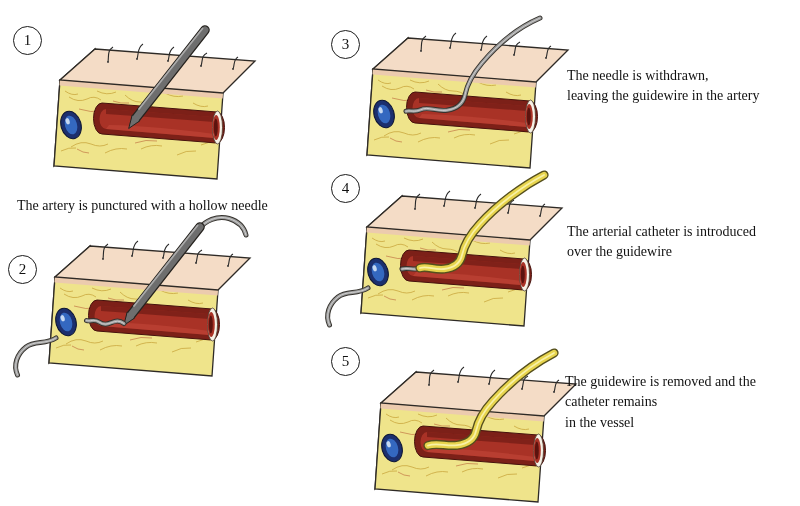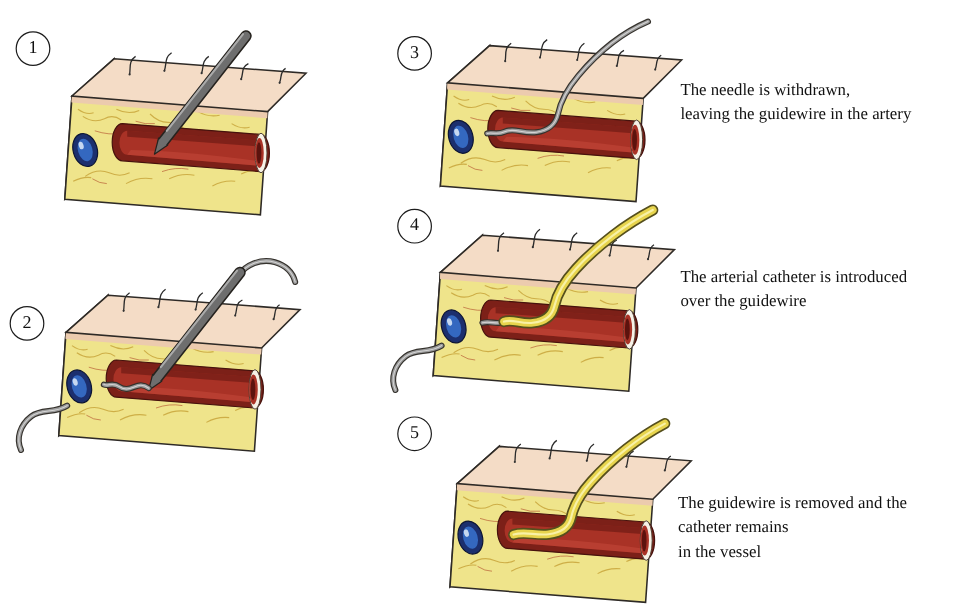--- a/index.html
+++ b/index.html
@@ -6,21 +6,21 @@
   .stage{position:relative;width:800px;height:506px;overflow:hidden;background:#fff;
          font-family:"Liberation Serif",serif;color:#111;}
   .panel{position:absolute;width:260px;height:185px;overflow:visible;}
   .badge{position:absolute;width:27px;height:27px;border:1.4px solid #1c1c1c;border-radius:50%;
          display:flex;align-items:center;justify-content:center;font-size:15px;background:#fff;z-index:5;}
   .caption{position:absolute;font-size:14px;line-height:1.45;white-space:pre-line;z-index:4;}
   .p1{left:5px;top:25px}   .b1{left:13px;top:26px}  .c1{left:17px;top:196px}
   .p2{left:0px;top:222px}  .b2{left:8px;top:255px}  .c2{left:28px;top:403px;width:210px;text-align:center}
   .p3{left:318px;top:14px} .b3{left:331px;top:30px} .c3{left:567px;top:66px}
   .p4{left:312px;top:172px}.b4{left:331px;top:174px}.c4{left:567px;top:222px}
-  .p5{left:326px;top:348px}.b5{left:331px;top:347px}.c5{left:565px;top:410px}
+  .p5{left:326px;top:348px}.b5{left:331px;top:347px}.c5{left:565px;top:372px}
 </style>
 </head>
 <body>
 
 <div class="stage">
 
   <div class="badge b1">
       <span>1</span>
     </div>
   <svg class="panel p1" viewBox="0 0 260 185">
@@ -77,20 +77,21 @@
       <ellipse cx="63.8" cy="95.5" rx="2" ry="3.2" fill="#d6e4f6" opacity="0.9"></ellipse>
     </g>
   </g>
       <g>
     <line x1="200" y1="5" x2="131" y2="93" stroke="#26231f" stroke-width="9.6" stroke-linecap="round"></line>
     <polygon points="123.7,103.5 127.2,90 134.8,95.8" fill="#6e6e6e" stroke="#26231f" stroke-width="1" stroke-linejoin="round"></polygon>
     <line x1="200" y1="5" x2="131" y2="93" stroke="#6e6e6e" stroke-width="7" stroke-linecap="round"></line>
     <line x1="197.5" y1="3.5" x2="134" y2="84" stroke="#aaaaaa" stroke-width="1.8" stroke-linecap="round"></line>
   </g>
     </svg>
+  <div class="caption c1">The artery is punctured with a hollow needle</div>
 
   <div class="badge b2">
       <span>2</span>
     </div>
   <svg class="panel p2" viewBox="0 0 260 185">
   <g>
     <polygon points="90,24 55,55 49,141 84,110" fill="#efe48b" stroke="#2e2a26" stroke-width="1.3"></polygon>
     <polygon points="55,55 218,68 212,154 49,141" fill="#efe48b" stroke="#2e2a26" stroke-width="1.3"></polygon>
     <g>
           <path d="M64,72 q9,6 18,2 q7,-4 14,1" fill="none" stroke="#c8a43b" stroke-width="0.9" opacity="0.85"></path>

